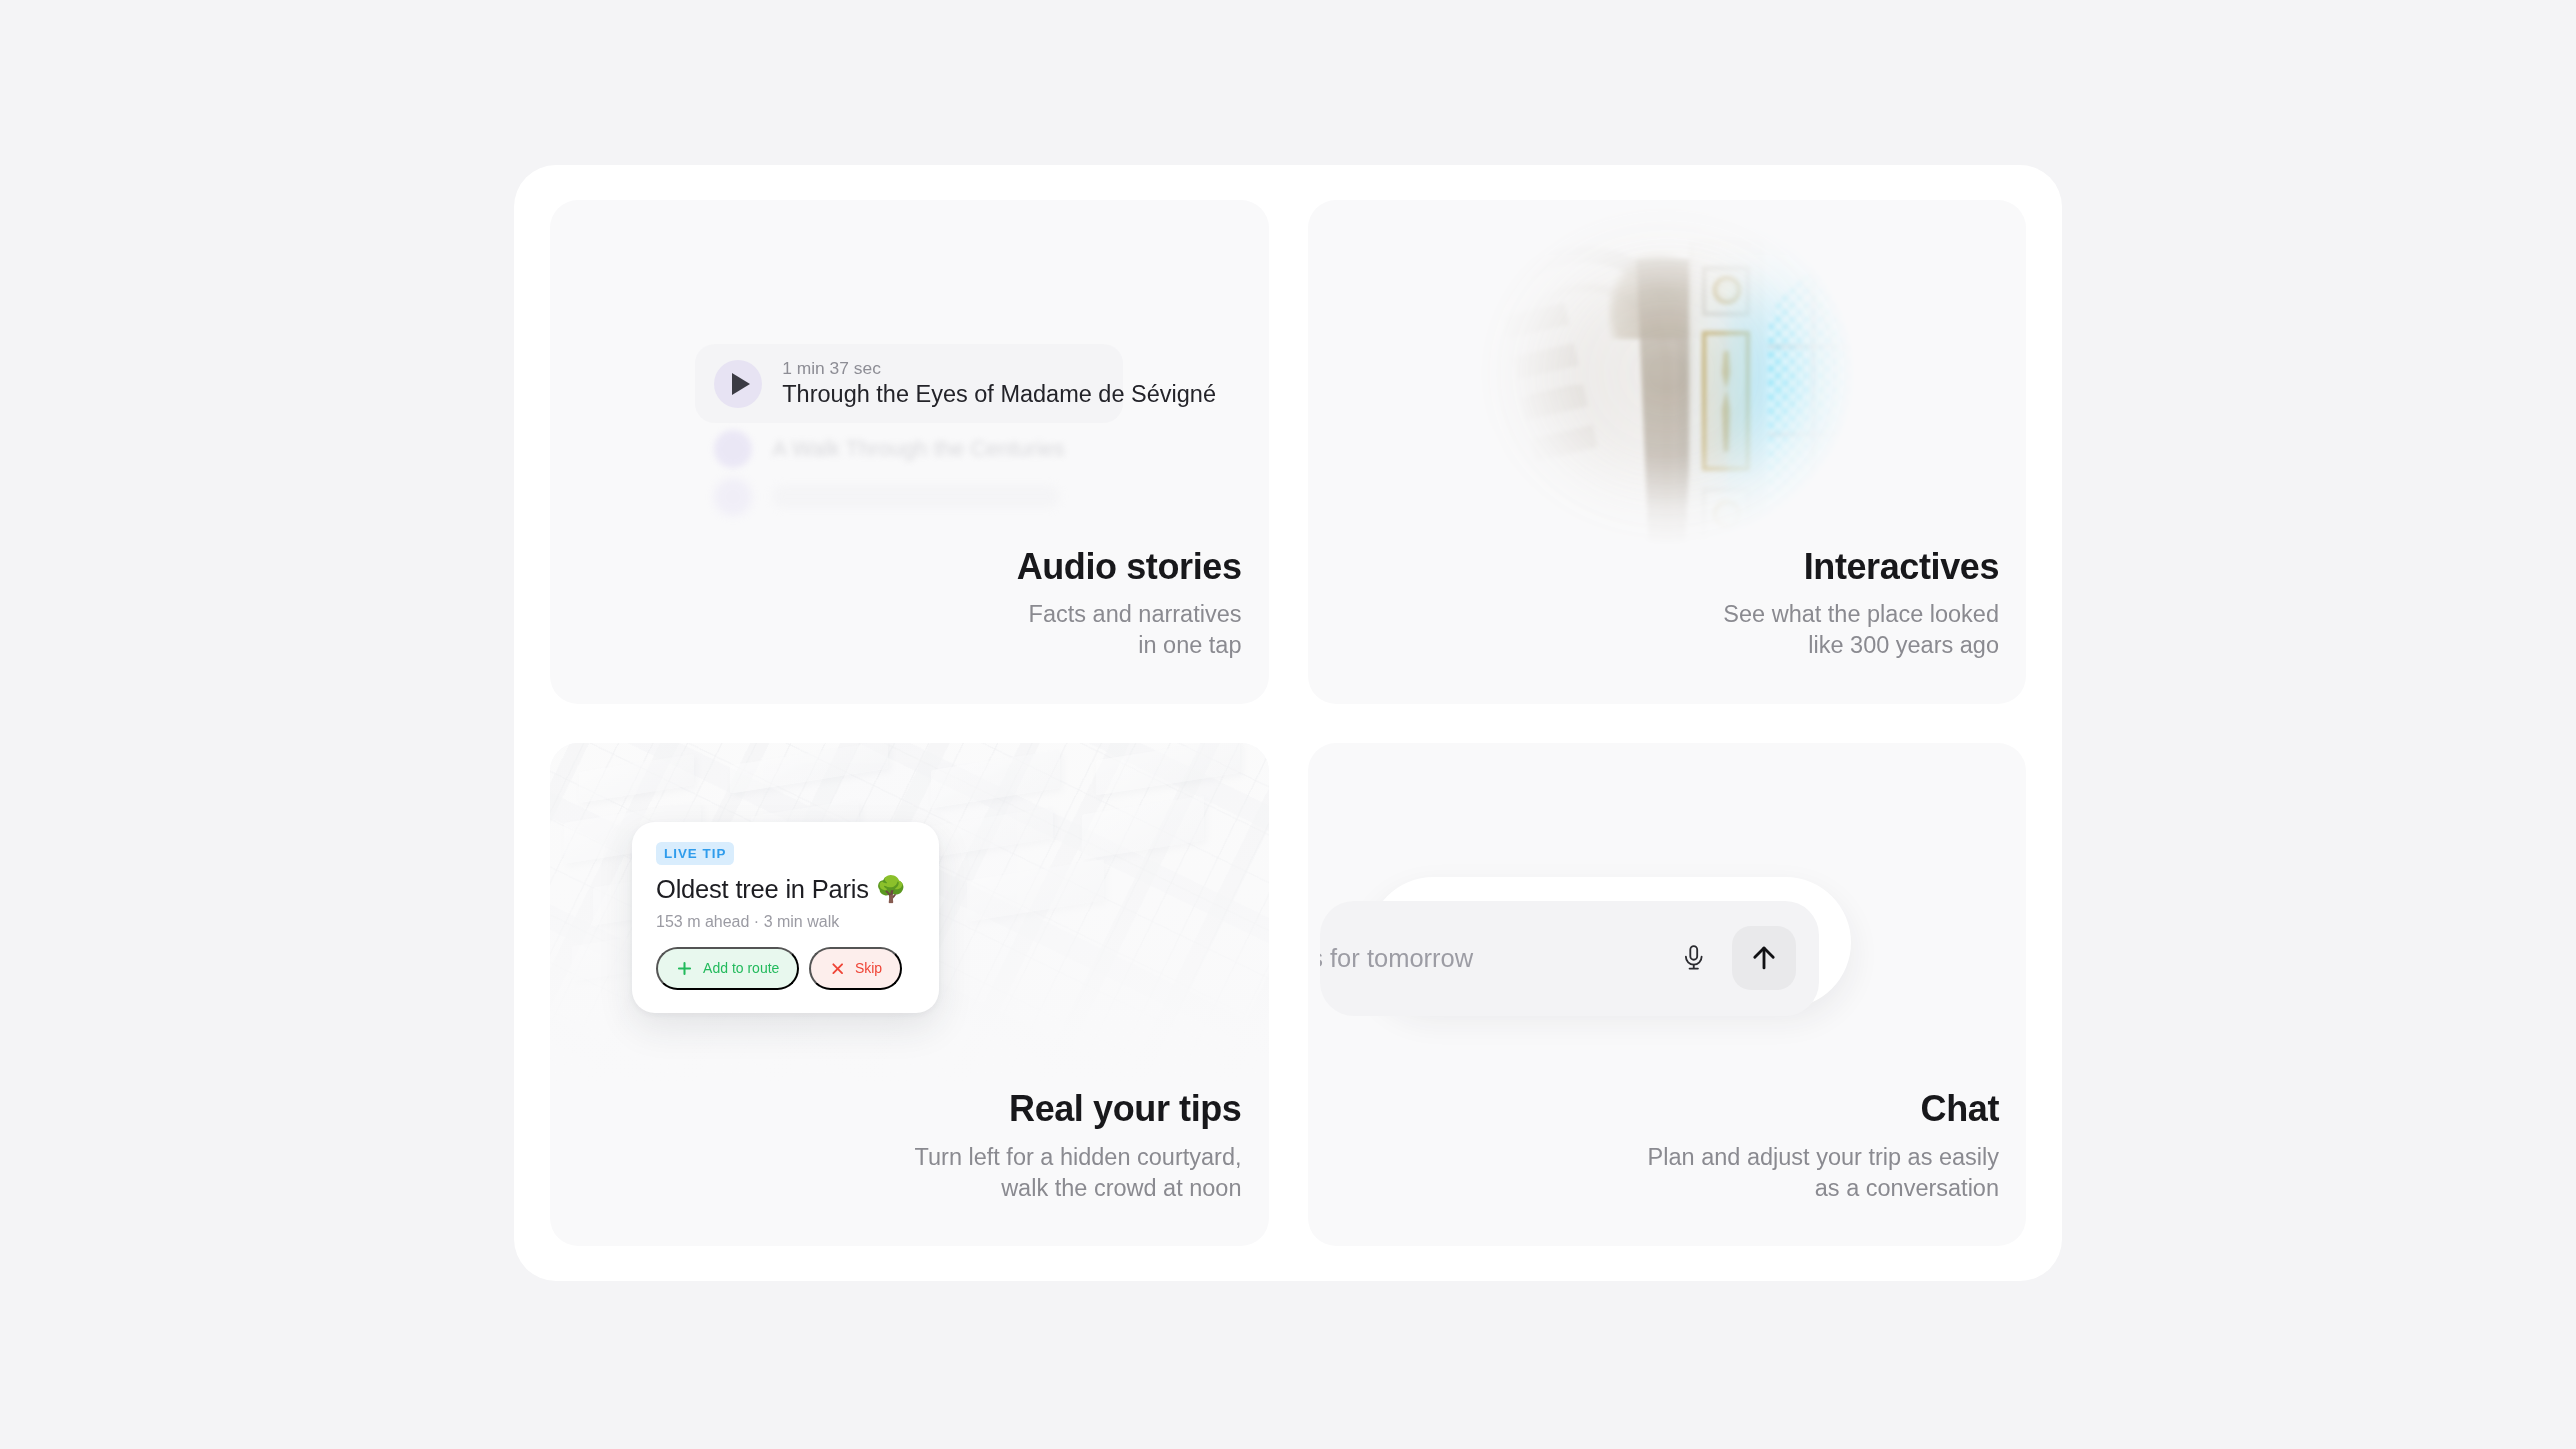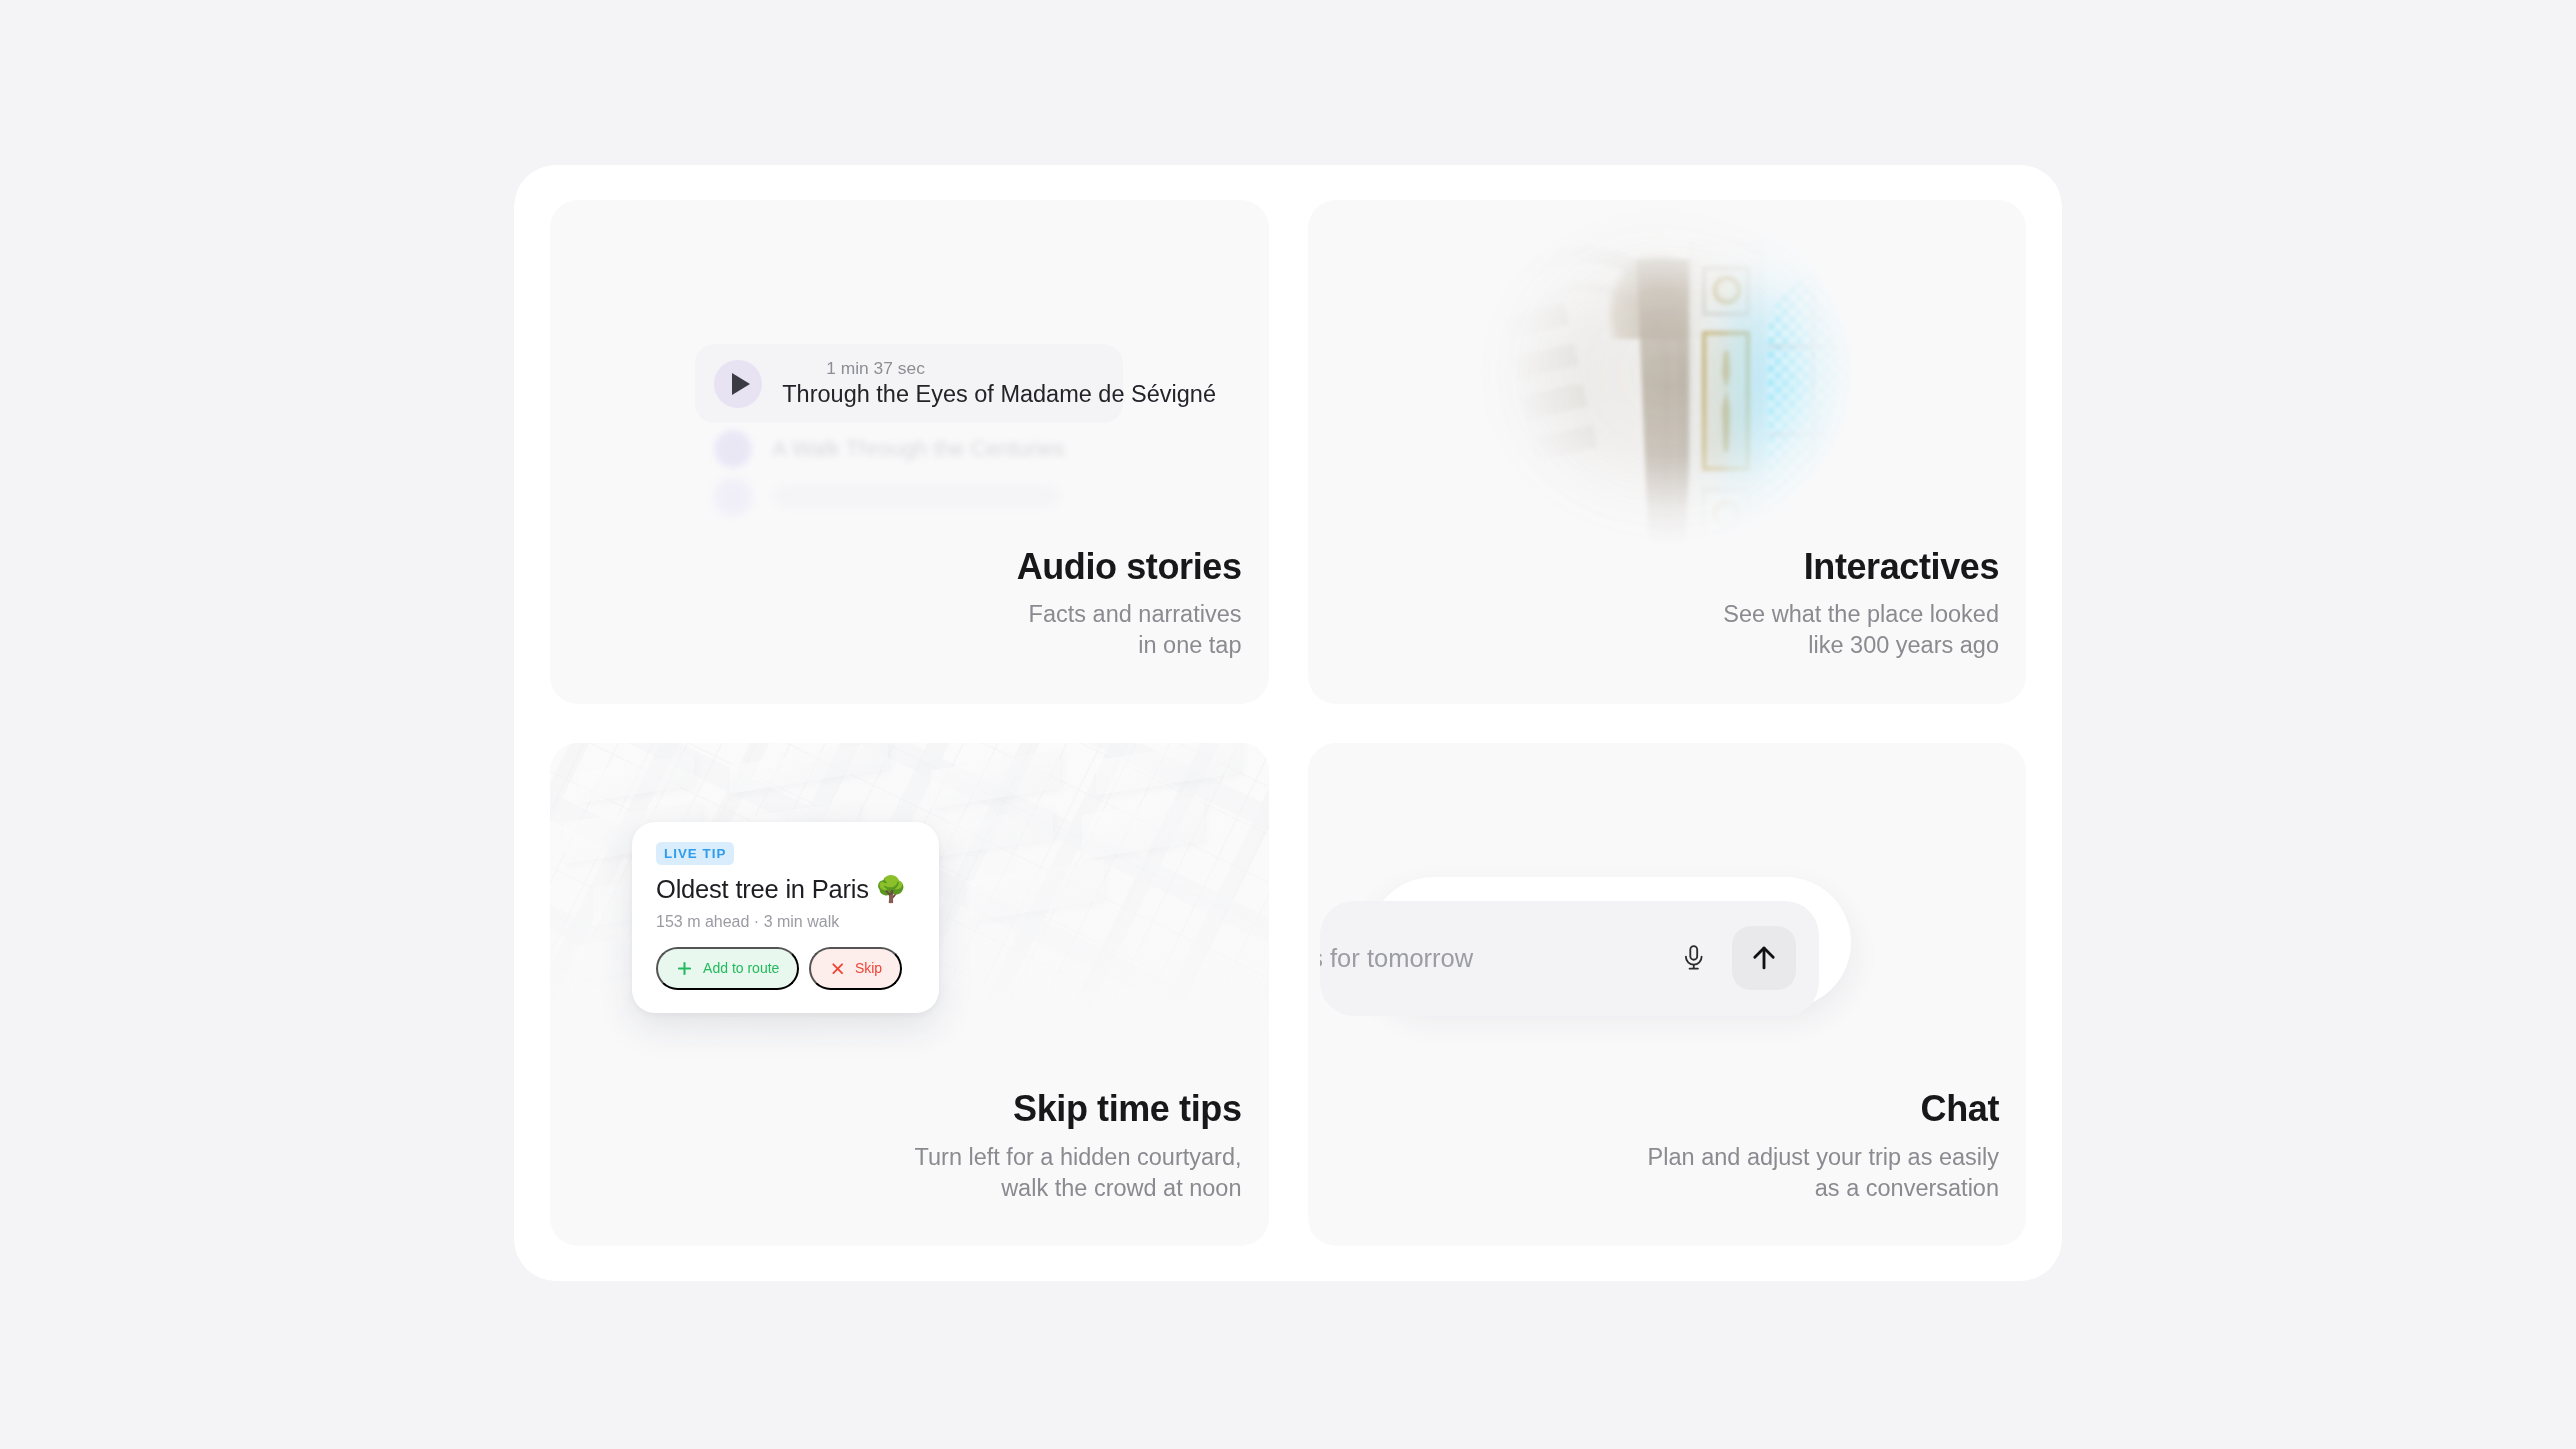--- a/index.html
+++ b/index.html
@@ -113,21 +113,20 @@
     border-top: 11.4px solid transparent;
     border-bottom: 11.4px solid transparent;
     margin-left: 4.7px;
   }
 
   .audio-meta { display: flex; flex-direction: column; gap: 3.4px; min-width: 0; }
   .audio-dur {
     font-size: 17.4px;
     color: #8d8d95;
     line-height: 1.1;
-    margin-left: 44px;
   }
   .audio-title {
     font-size: 23.5px;
     color: #232329;
     line-height: 1.15;
     white-space: nowrap;
   }
 
   
   .audio-ghost {
@@ -550,21 +549,21 @@
                   <path d="M6 6l12 12M18 6L6 18"></path>
                 </svg>
               </span>
               <span>Skip</span>
             </button>
           </div>
         </div>
       </div>
 
       <div class="card-text">
-        <div class="card-title">Skip time tips</div>
+        <div class="card-title">Real your tips</div>
         <div class="card-sub">Turn left for a hidden courtyard,
 walk the crowd at noon</div>
       </div>
     </div>
 
     <div class="card">
       <div class="card-visual">
         <div class="chat-wrap">
           <div class="chat-outer"></div>
           <div class="chat-inner">

